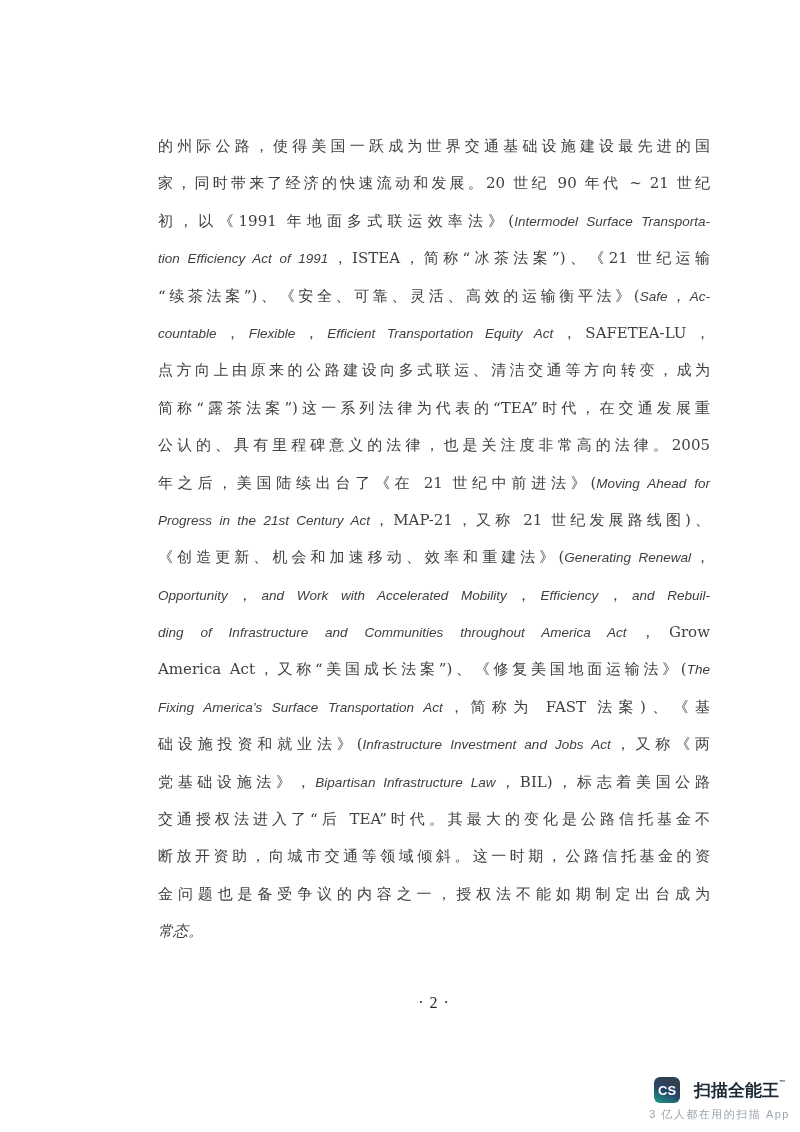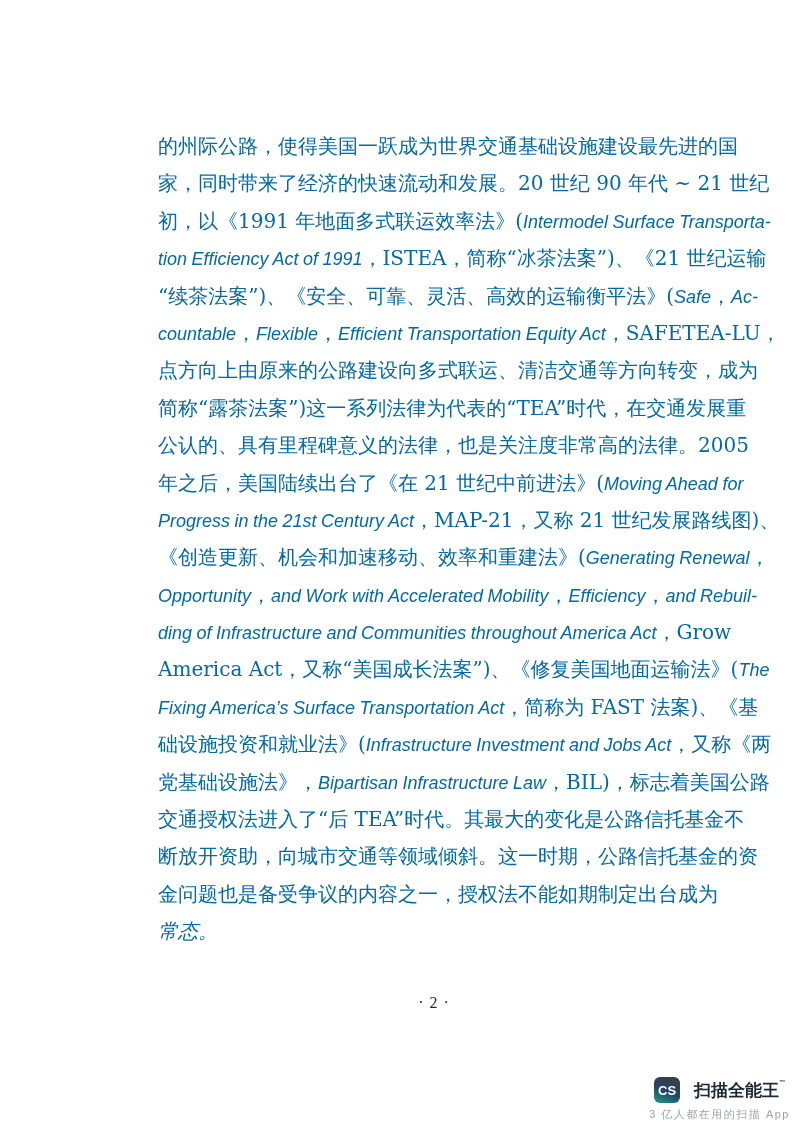--- a/index.html
+++ b/index.html
@@ -10,21 +10,21 @@
   }
   .page{
     position:relative;width:800px;height:1132px;
     background:#ffffff;overflow:hidden;
   }
   .textblock{
     position:absolute;left:158px;top:128px;width:552px;
   }
   .line{
     height:37.4px;line-height:37.4px;
-    font-size:20px;color:#0369a1;
+    font-size:15px;color:#404040;
     white-space:nowrap;
     text-align:justify;text-align-last:justify;
     text-justify:inter-character;
   }
   .line.last{text-align:left;text-align-last:left;font-style:italic;}
   .lat{font-family:Liberation Sans, sans-serif;font-size:0.9em;word-spacing:-0.5px;}
   .it{font-style:italic;}
   .pagenum{
     position:absolute;left:158px;top:994px;width:552px;
     text-align:center;font-size:16px;color:#2a2a2c;

